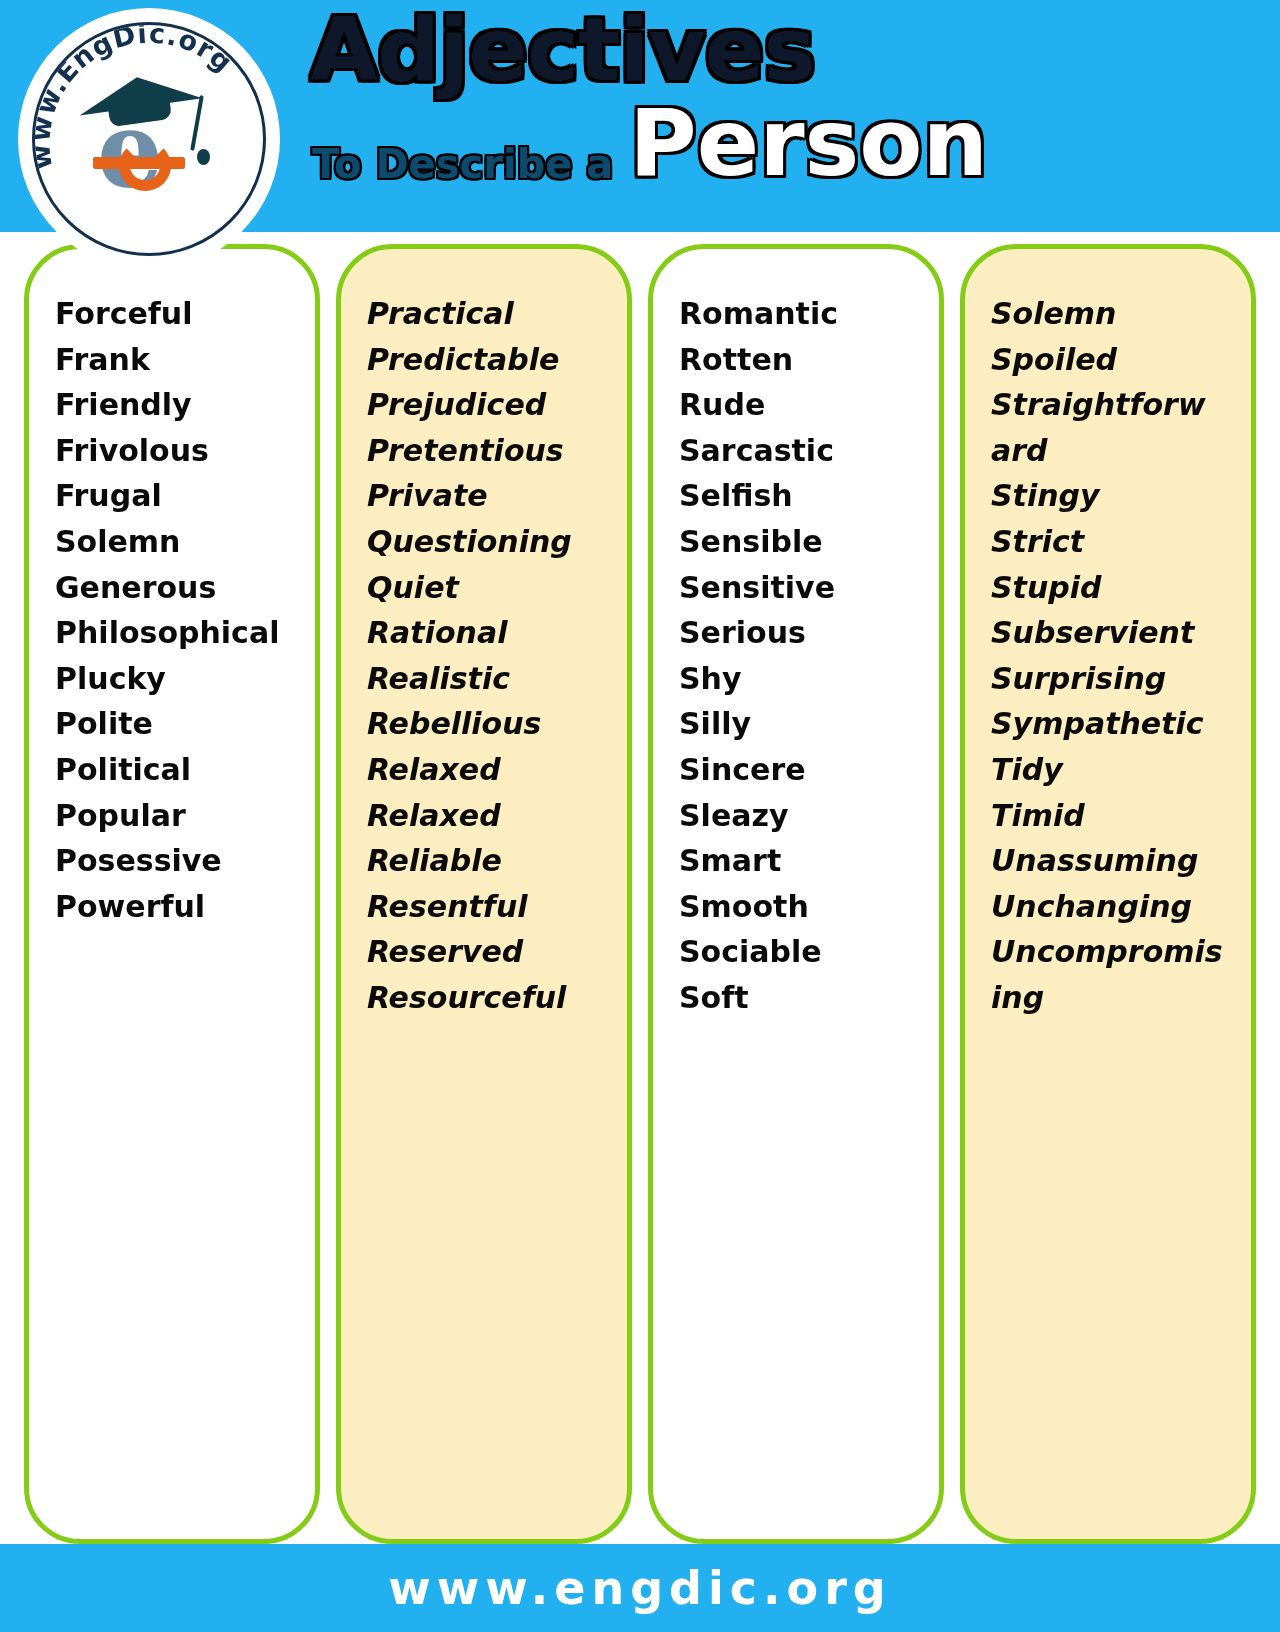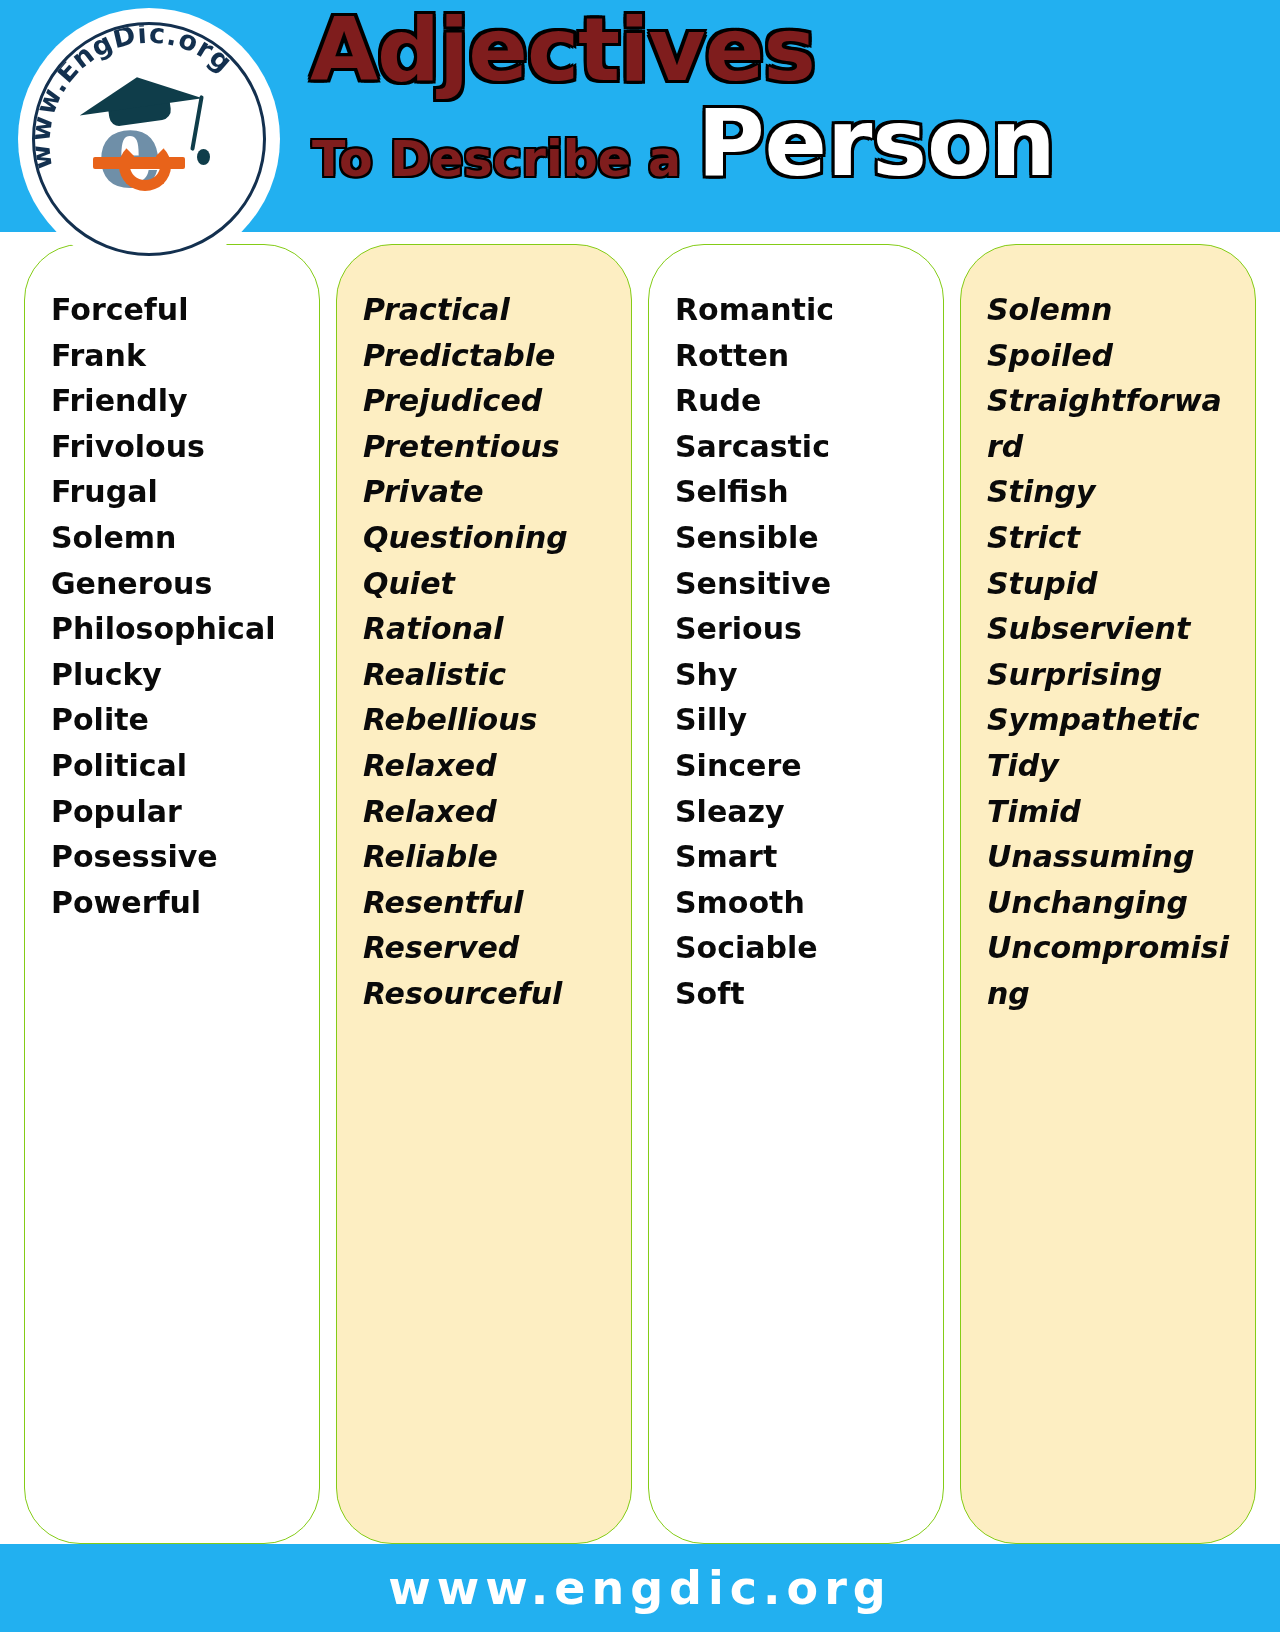--- a/index.html
+++ b/index.html
@@ -34,37 +34,37 @@
     left: 300px;
     top: 6px;
     width: 970px;
     text-align: left;
   }
   .title-main {
     font-family: "DejaVu Sans", sans-serif;
     font-weight: bold;
     font-size: 88px;
     line-height: 1.0;
-    color: #7f1d1d;
+    color: #0f172a;
     letter-spacing: -1px;
     text-shadow: -3px 0 0 #000, 3px 0 0 #000, 0 -3px 0 #000, 0 3px 0 #000,
                  -3px -3px 0 #000, 3px -3px 0 #000, -3px 3px 0 #000, 3px 3px 0 #000;
     margin: 0 0 4px 10px;
   }
   .title-sub-row {
     display: flex;
     align-items: flex-end;
     gap: 16px;
     margin-left: 12px;
   }
   .title-sub {
     font-family: "DejaVu Sans", sans-serif;
     font-weight: bold;
-    font-size: 49px;
-    color: #7f1d1d;
+    font-size: 40px;
+    color: #0c4a6e;
     line-height: 1;
     text-shadow: -2px 0 0 #000, 2px 0 0 #000, 0 -2px 0 #000, 0 2px 0 #000,
                  -2px -2px 0 #000, 2px -2px 0 #000, -2px 2px 0 #000, 2px 2px 0 #000;
     padding-bottom: 6px;
   }
   .title-person {
     font-family: "DejaVu Sans", sans-serif;
     font-weight: bold;
     font-size: 92px;
     color: #ffffff;
@@ -181,21 +181,21 @@
     left: 0;
     top: 232px;
     width: 1280px;
     height: 1312px;
     display: flex;
     gap: 16px;
     padding: 12px 24px 0 24px;
   }
   .col {
     flex: 1;
-    border: 1px solid #84cc16;
+    border: 5px solid #84cc16;
     border-radius: 56px;
     padding: 42px 26px 30px 26px;
   }
   .col.white { background: #ffffff; }
   .col.cream { background: #fdeec2; font-style: italic; }
   .word {
     font-family: "DejaVu Sans", sans-serif;
     font-weight: bold;
     font-size: 30px;
     line-height: 1.52;

